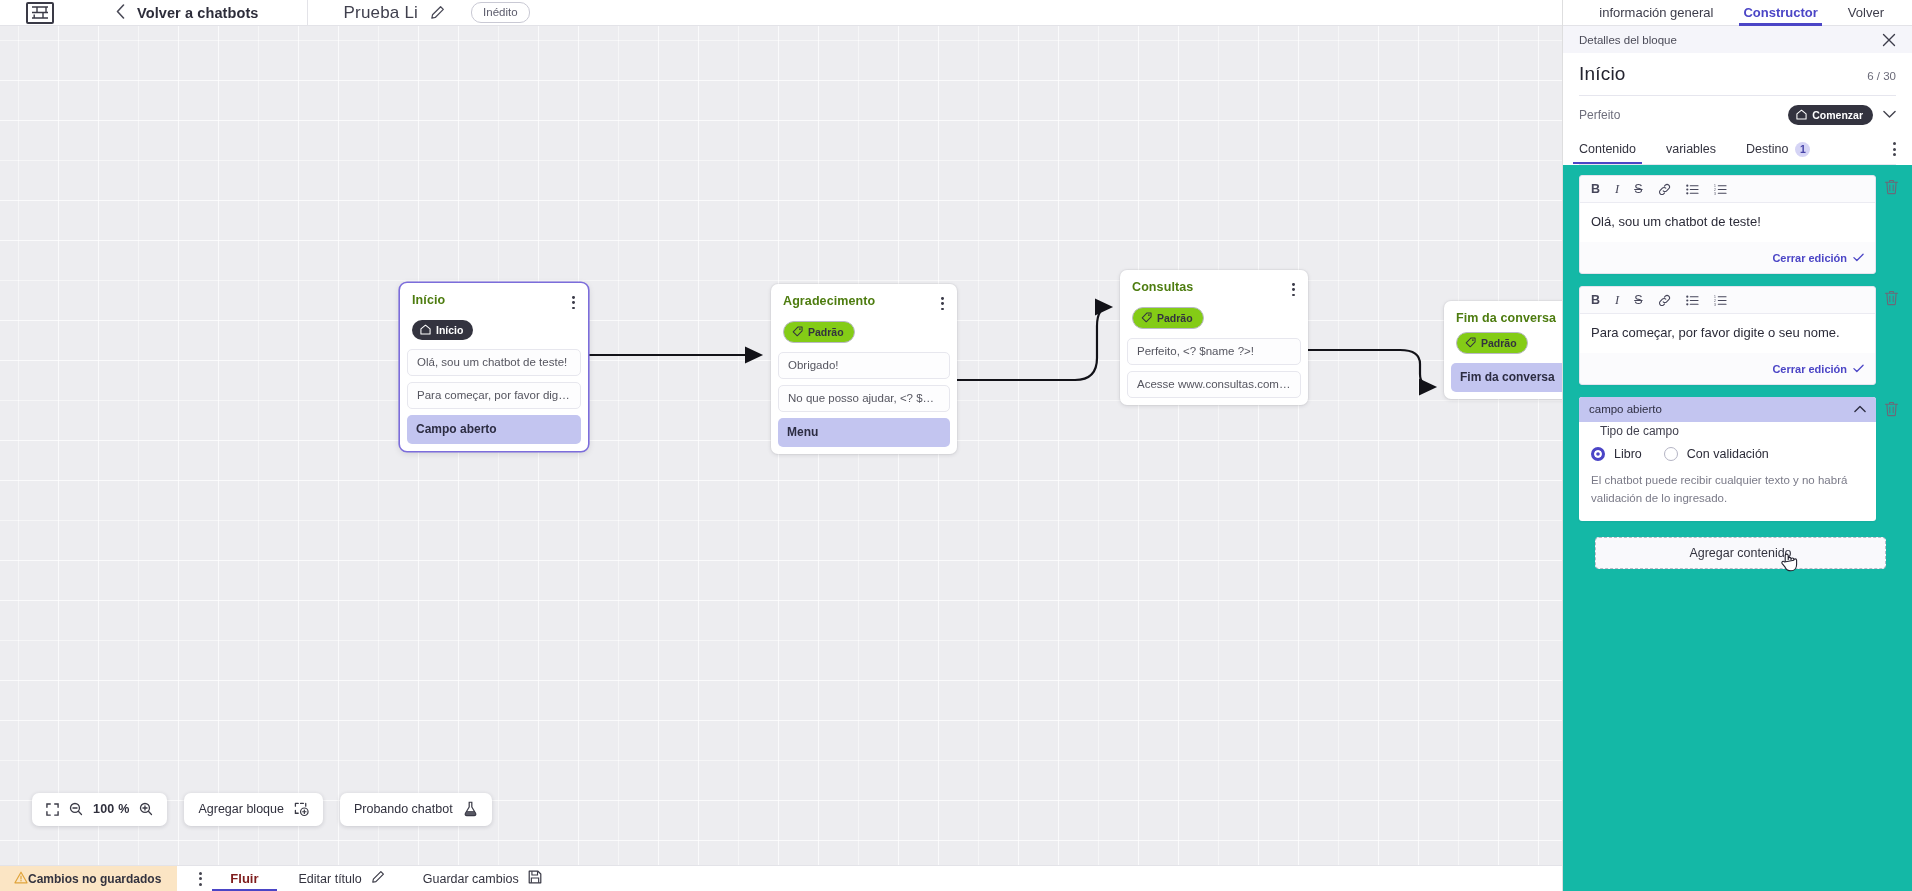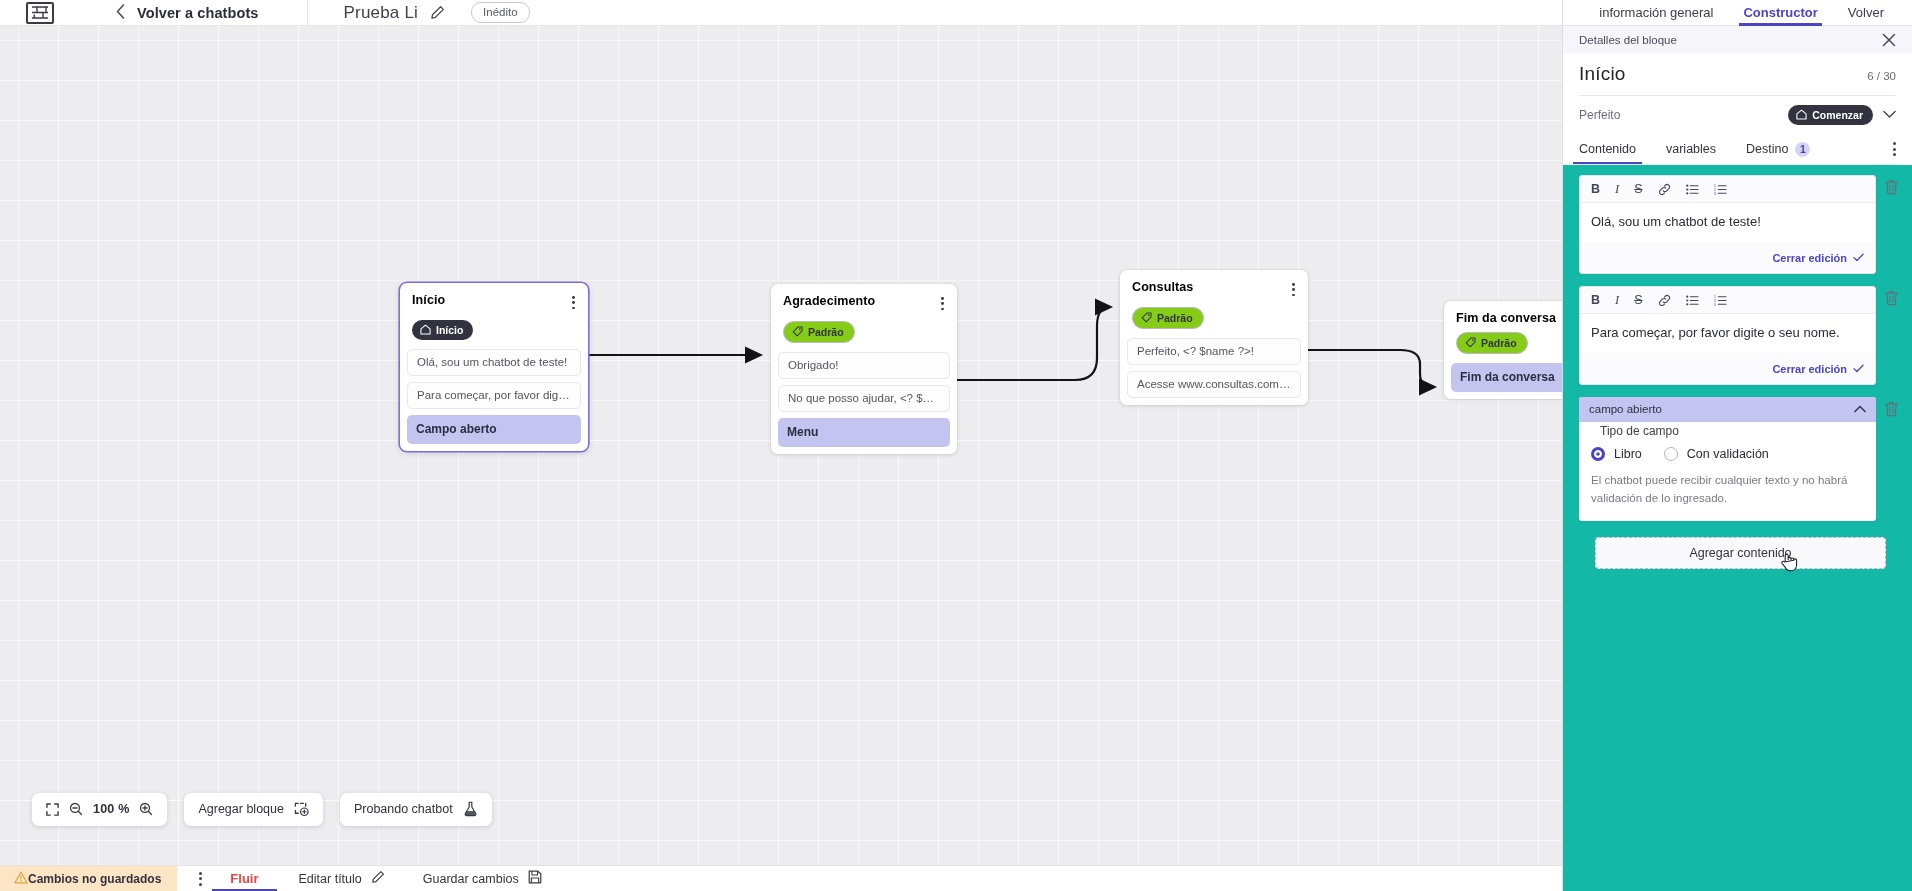--- a/index.html
+++ b/index.html
@@ -60,21 +60,21 @@
 
   
   .node {
     position: absolute; background: #ffffff; border-radius: 7px;
     box-shadow: 0 1px 4px rgba(30,30,50,.13), 0 0 0 1px rgba(0,0,0,.03);
     padding: 9px 0 0 0;
   }
   .node.selected { box-shadow: 0 0 0 1.6px #7c6ddb, 0 2px 7px rgba(30,30,50,.17); }
   .node-head { display: flex; align-items: flex-start; padding: 0 11px 0 12px; }
   .node-title {
-    font-size: 12.5px; font-weight: 700; color: #000000; flex: 1;
+    font-size: 12.5px; font-weight: 700; color: #4d7c0f; flex: 1;
     letter-spacing: .1px; padding-top: 1px;
   }
   .kebab { display: flex; flex-direction: column; gap: 2.5px; padding: 4px 2px; cursor: pointer; }
   .kebab i { width: 2.8px; height: 2.8px; border-radius: 50%; background: #3c3c4a; display: block; }
   .tag-row { padding: 7px 12px 9px; }
   .tag {
     display: inline-flex; align-items: center; gap: 5px;
     font-size: 10.5px; font-weight: 700; border-radius: 11px; padding: 3.5px 10px 4px 8px;
   }
   .tag-dark { background: #33333f; color: #fff; }
@@ -114,21 +114,21 @@
     background: #ffffff; border-top: 1px solid #e3e3e8;
     display: flex; align-items: center;
   }
   .unsaved {
     background: #fbe5c4; height: 26px; display: flex; align-items: center;
     padding: 0 16px 0 14px; font-size: 12px; color: #33333f; font-weight: 600;
   }
   .bb-kebab { margin-left: 22px; display: flex; flex-direction: column; gap: 2.5px; cursor: pointer; }
   .bb-kebab i { width: 3px; height: 3px; border-radius: 50%; background: #44444f; }
   .bb-tab {
-    margin-left: 26px; font-size: 13px; font-weight: 700; color: #ef4444;
+    margin-left: 26px; font-size: 13px; font-weight: 700; color: #7f1d1d;
     height: 26px; display: flex; align-items: center; position: relative; padding: 0 2px; cursor: pointer;
   }
   .bb-tab.active::after {
     content: ""; position: absolute; left: -16px; right: -16px; bottom: 0; height: 2.5px; background: #4b45c6;
   }
   .bb-item {
     margin-left: 38px; font-size: 12.5px; color: #33333f;
     display: flex; align-items: center; gap: 9px; cursor: pointer;
   }
 

